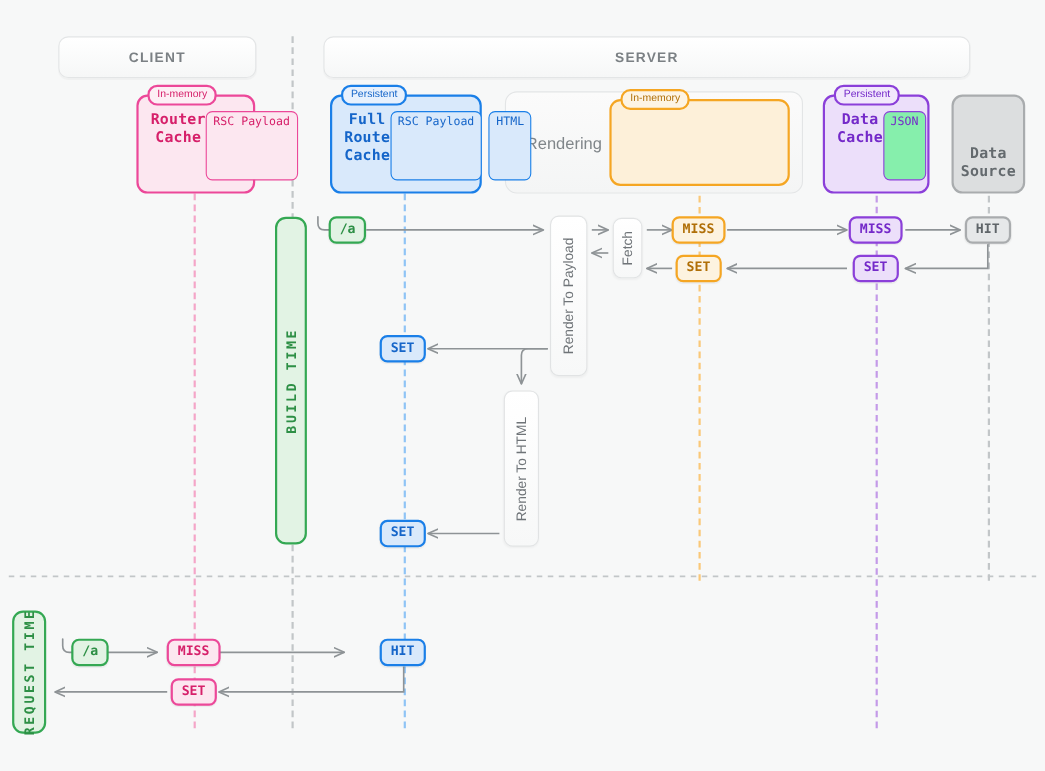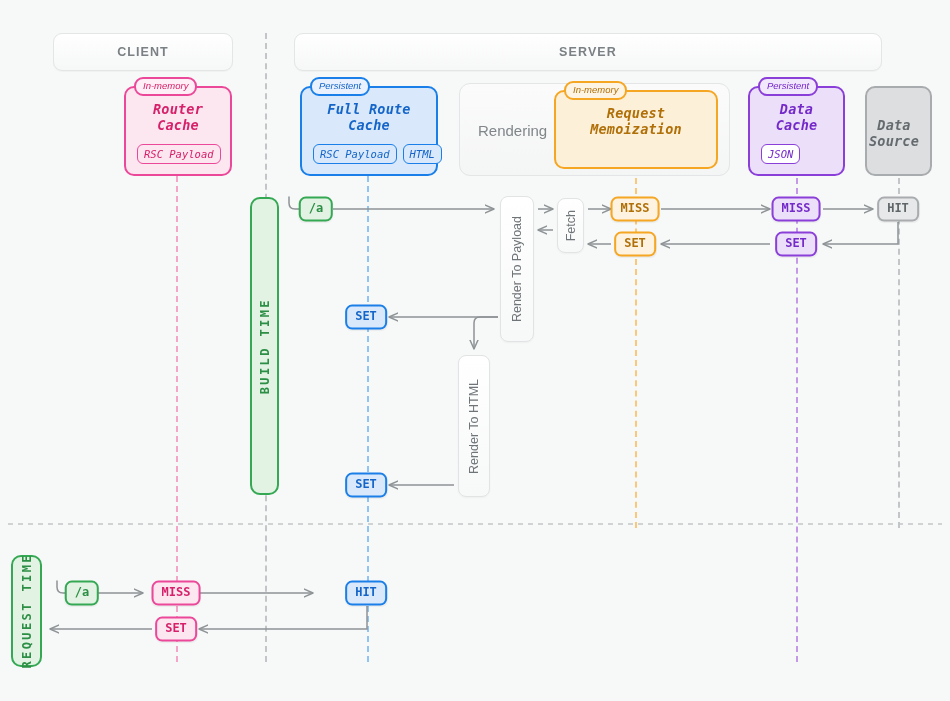--- a/index.html
+++ b/index.html
@@ -20,24 +20,23 @@
     border-radius: 9px;
     display: flex; align-items: center; justify-content: center;
     font-size: 12.5px; font-weight: bold; letter-spacing: 1.1px;
     color: #7b8084;
     box-shadow: 0 1px 1px rgba(0,0,0,.03);
   }
 
   
   .cbox {
     border-radius: 10px; border: 2px solid;
-    display: flex; flex-direction: column;
+    display: flex; flex-direction: row;
     justify-content: space-between;
     padding: 13px 11px 10px;
-    font-style: italic;
   }
   .cbox-title {
     font-family: "DejaVu Sans Mono", monospace;
     font-size: 13.5px; font-weight: bold;
     text-align: center; letter-spacing: .2px;
   }
   .tag {
     position: absolute; top: -11px; left: 8px;
     border: 2px solid; border-radius: 9px;
     font-size: 9.5px; padding: 1px 7px 2px;
@@ -57,21 +56,21 @@
   .pink .tag   { border-color:#ec4899; color:#d6206a; background:#fdeff5; }
   .pink .chip  { border-color:#ec4899; color:#d6206a; background:#fce7f0; }
   .blue   { border-color:#1a7fe8; background:#d9e9fb; color:#1565c9; }
   .blue .tag  { border-color:#1a7fe8; color:#1565c9; background:#e8f1fd; }
   .blue .chip { border-color:#1a7fe8; color:#1565c9; background:#d9e9fb; }
   .orange { border-color:#f5a623; background:#fdf0d9; color:#b06f07; }
   .orange .tag  { border-color:#f5a623; color:#b06f07; background:#fdf4e4; }
   .orange .chip { border-color:#f5a623; color:#b06f07; background:#fdf0d9; }
   .purple { border-color:#8b3fd9; background:#ecdffa; color:#7429c9; }
   .purple .tag  { border-color:#8b3fd9; color:#7429c9; background:#f2e8fc; }
-  .purple .chip { border-color:#8b3fd9; color:#7429c9; background:#ffffff; }
+  .purple .chip { border-color:#8b3fd9; color:#7429c9; background:#86efac; }
   .gray   { border-color:#a9acae; background:#dcdedf; color:#646a6e; }
 
   
   .group-box {
     border: 1px solid #e3e5e6; border-radius: 11px;
     background: linear-gradient(#fbfbfb,#f4f5f5);
   }
   .group-label {
     font-size: 15px; color: #80868a;
   }
@@ -159,21 +158,20 @@
     <div class="tag">Persistent</div>
     <div class="cbox-title">Full Route Cache</div>
     <div class="chiprow">
       <div class="chip">RSC Payload</div>
       <div class="chip">HTML</div>
     </div>
   </div>
 
   <div class="cbox orange abs" style="left:554px; top:90px; width:164px; height:79px;">
     <div class="tag">In-memory</div>
-    <div class="cbox-title">Request Memoization</div>
   </div>
 
   <div class="cbox purple abs" style="left:748px; top:86px; width:97px; height:90px;">
     <div class="tag">Persistent</div>
     <div class="cbox-title">Data Cache</div>
     <div class="chiprow">
       <div class="chip">JSON</div>
     </div>
   </div>
 

